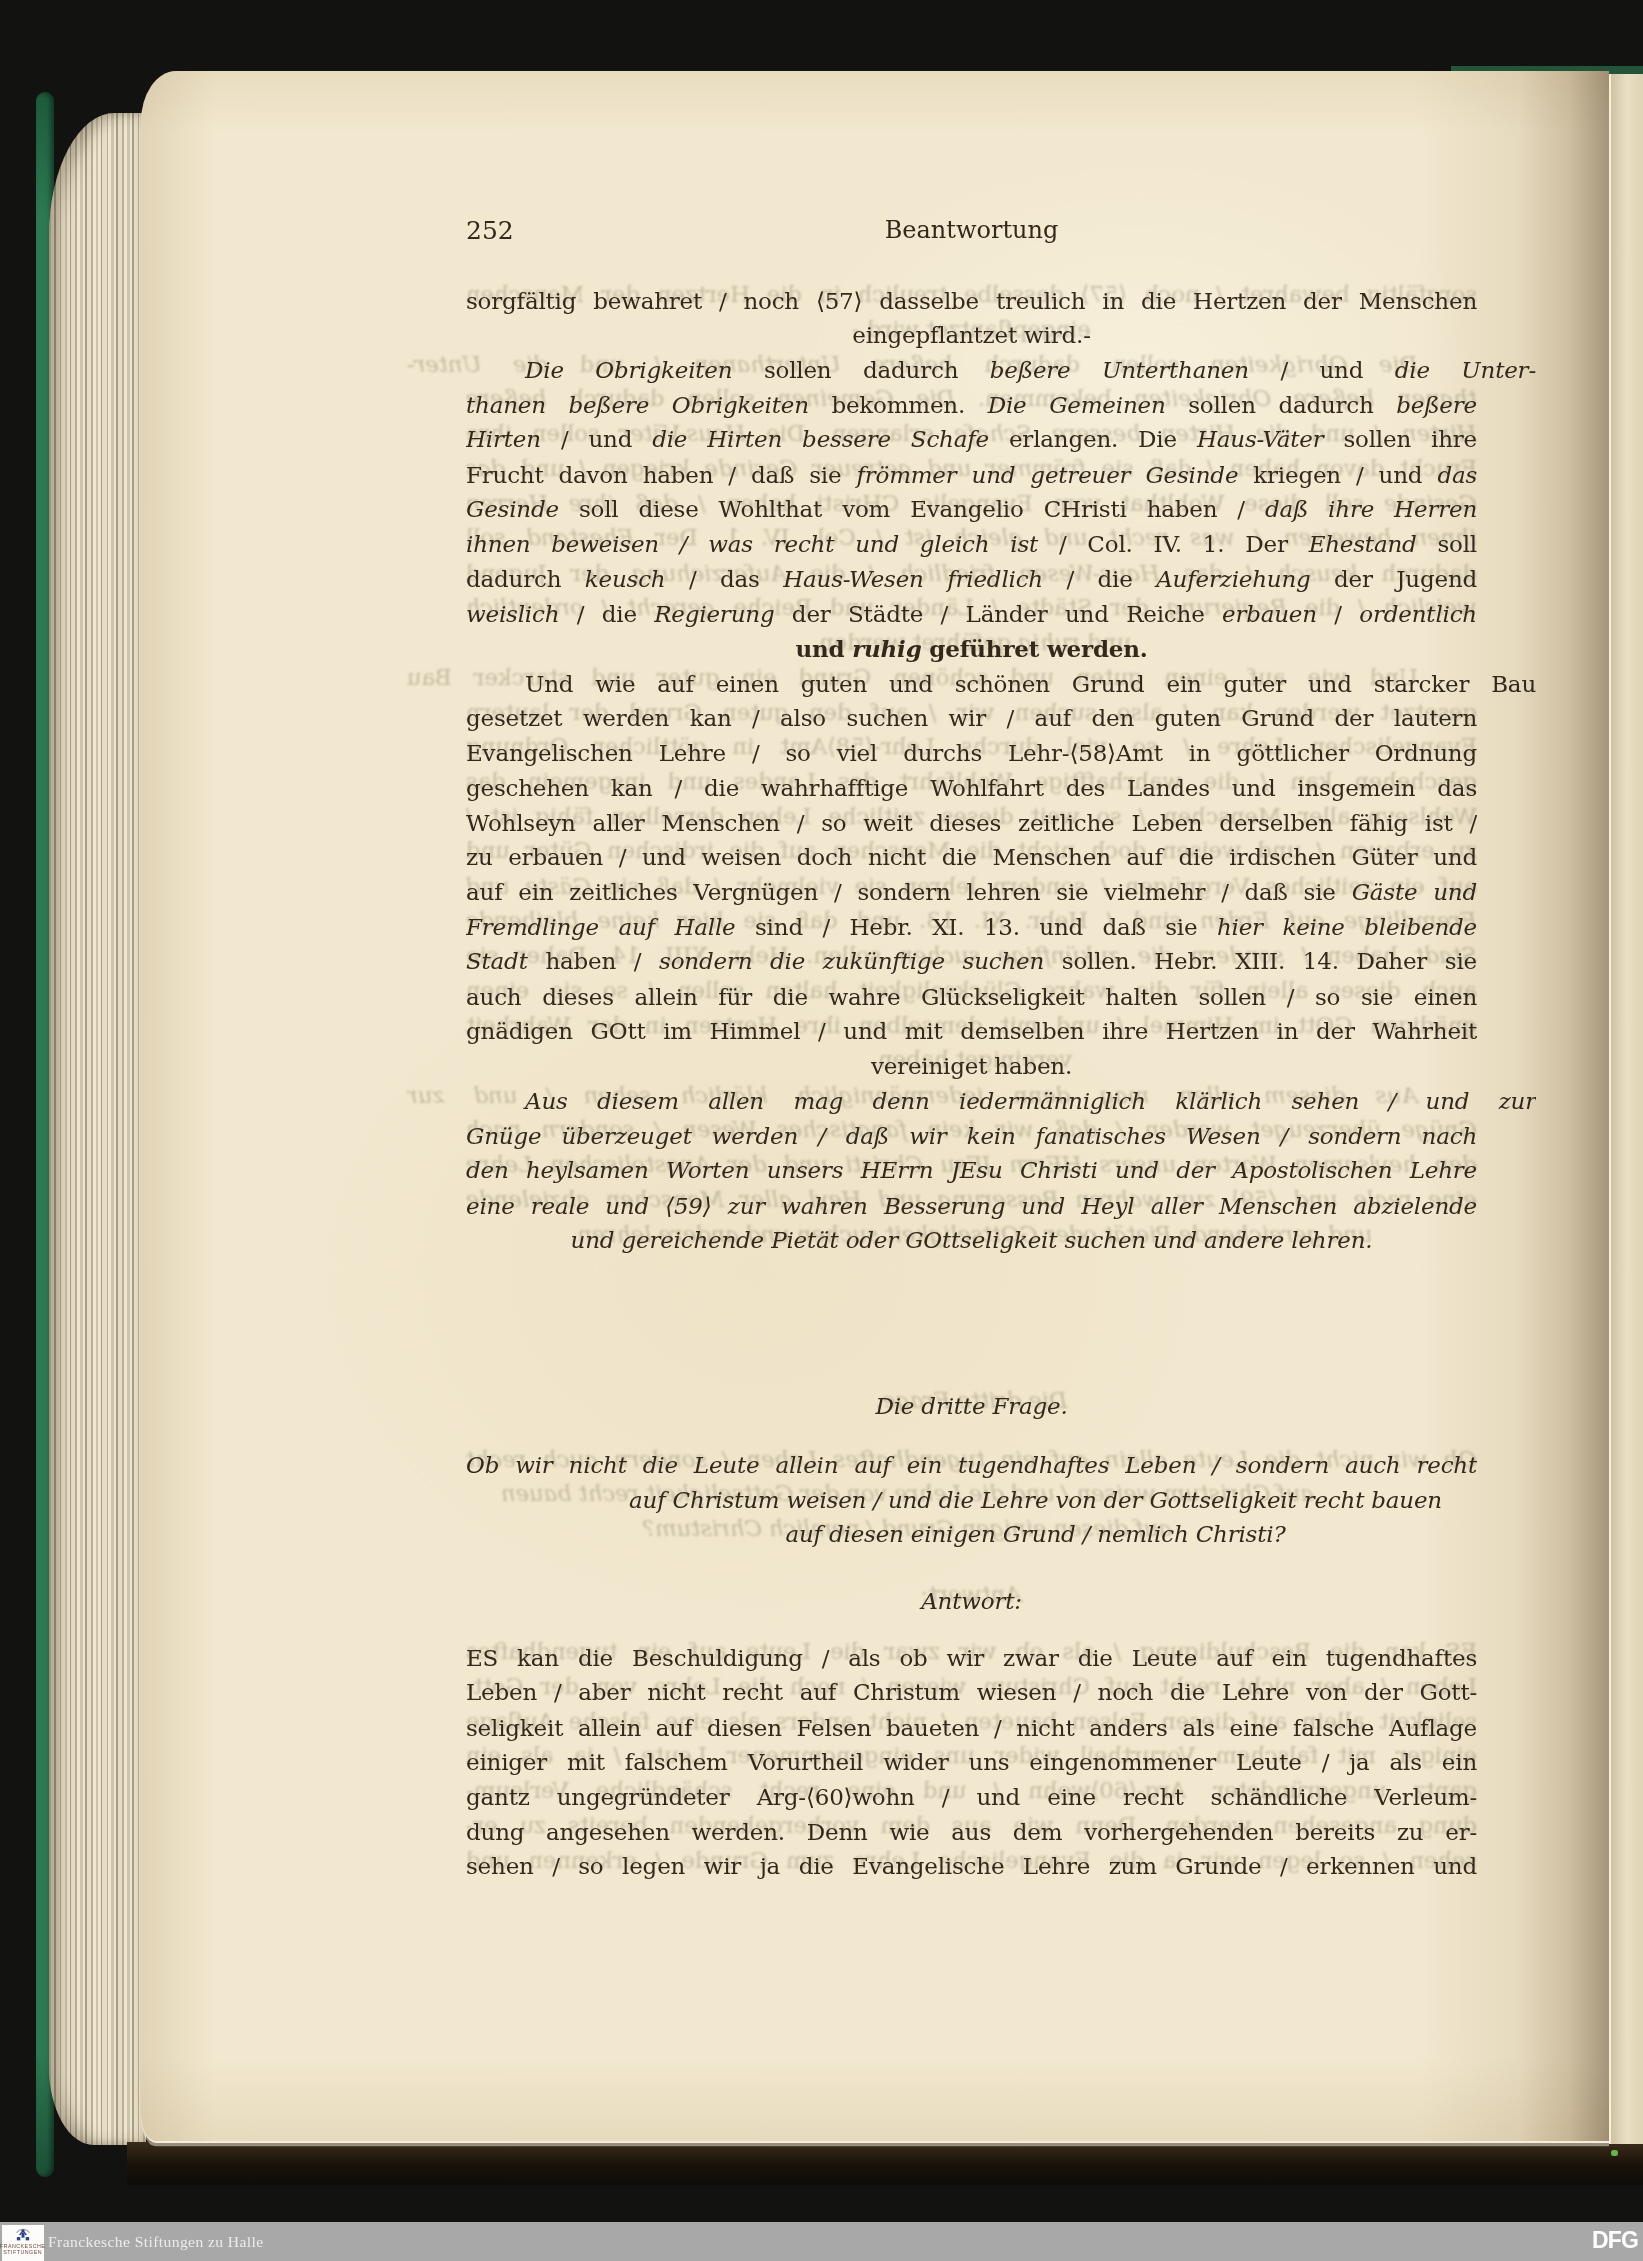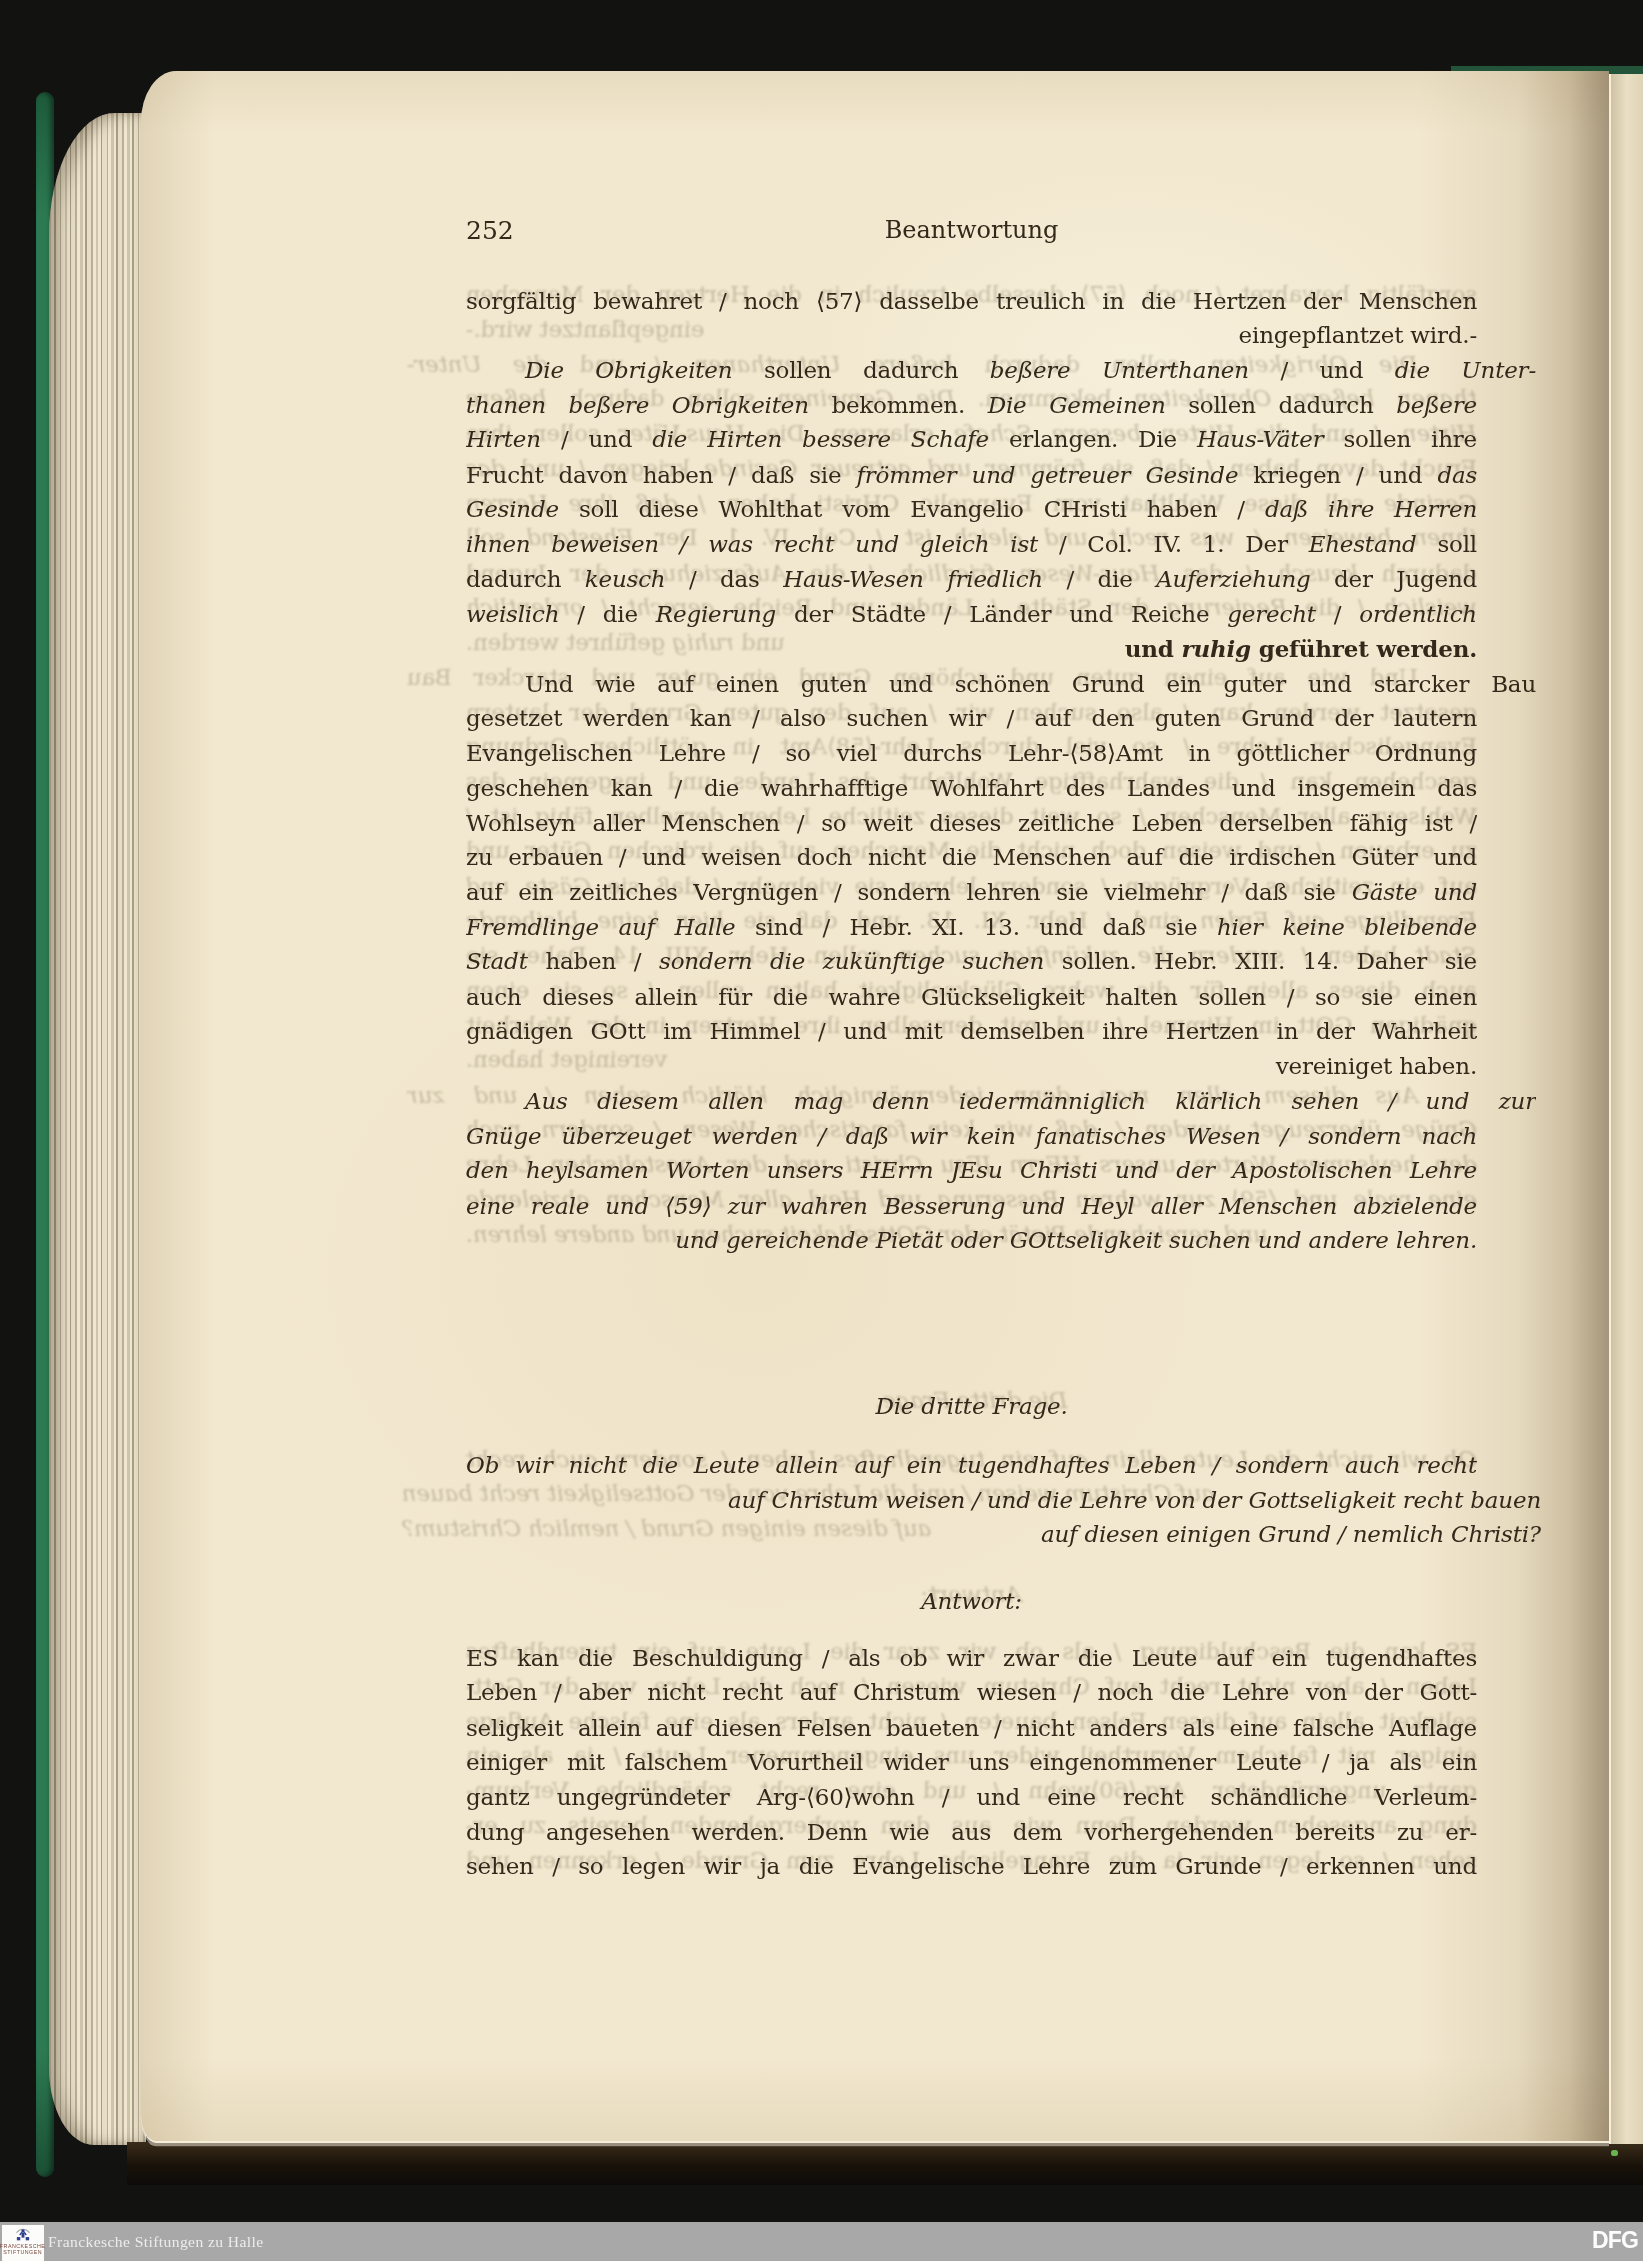--- a/index.html
+++ b/index.html
@@ -38,21 +38,21 @@
   
   .header-row{position:absolute;left:466px;top:213px;width:1011px;height:36px;color:#33281a;}
   .pagenum{position:absolute;left:0;top:0;font-size:25px;line-height:35px;}
   .runhead{display:block;text-align:center;font-size:24px;line-height:35px;}
   .ghost,.text-layer{position:absolute;left:466px;top:0;width:1011px;height:2261px;}
   .text-layer{color:#33281a;}
   .ghost{transform:scaleX(-1);color:rgba(112,106,80,.34);filter:blur(1.3px);}
   .tl{position:absolute;left:0;width:1011px;height:36px;overflow:hidden;
       font-size:23px;line-height:35px;letter-spacing:-0.2px;}
   .tj{text-align:justify;text-align-last:justify;}
-  .te{text-align:right;}
+  .te{text-align:center;}
   .tc{text-align:center;text-align-last:center;}
   .it{font-style:italic;}
   
   .footer-bar{position:absolute;left:0;top:2222px;width:1644px;height:39px;background:#a8a8a8;}
   .logo-box{position:absolute;left:1.6px;top:2.5px;width:42px;height:37px;background:#fcfcfb;
     display:flex;flex-direction:column;align-items:center;justify-content:flex-start;padding-top:1.6px;box-sizing:border-box;}
   .logo-caption{display:flex;flex-direction:column;align-items:center;
     font-family:"Liberation Sans",sans-serif;font-size:5.3px;line-height:6.2px;
     letter-spacing:0.5px;color:#7a463a;margin-top:0.8px;white-space:nowrap;}
   .institution{position:absolute;left:48px;top:50%;transform:translateY(-50%);
@@ -124,21 +124,21 @@
   <div class="text-layer" id="text-layer">
       <div class="tl tj" style="top: 284px;"><span>sorgfältig bewahret / noch ⟨57⟩ dasselbe treulich in die Hertzen der Menschen</span></div>
       <div class="tl te" style="top: 318px;"><span>eingepflantzet wird.-</span></div>
       <div class="tl tj" style="top: 353px; padding-left: 59px;"><span class="it">Die Obrigkeiten</span><span> sollen dadurch </span><span class="it">beßere Unterthanen</span><span> / und </span><span class="it">die Unter-</span></div>
       <div class="tl tj" style="top: 388px;"><span class="it">thanen beßere Obrigkeiten</span><span> bekommen. </span><span class="it">Die Gemeinen</span><span> sollen dadurch </span><span class="it">beßere</span></div>
       <div class="tl tj" style="top: 422px;"><span class="it">Hirten</span><span> / und </span><span class="it">die Hirten bessere Schafe</span><span> erlangen. Die </span><span class="it">Haus-Väter</span><span> sollen ihre</span></div>
       <div class="tl tj" style="top: 458px;"><span>Frucht davon haben / daß sie </span><span class="it">frömmer und getreuer Gesinde</span><span> kriegen / und </span><span class="it">das</span></div>
       <div class="tl tj" style="top: 492px;"><span class="it">Gesinde</span><span> soll diese Wohlthat vom Evangelio CHristi haben / </span><span class="it">daß ihre Herren</span></div>
       <div class="tl tj" style="top: 527px;"><span class="it">ihnen beweisen / was recht und gleich ist</span><span> / Col. IV. 1. Der </span><span class="it">Ehestand</span><span> soll</span></div>
       <div class="tl tj" style="top: 562px;"><span>dadurch </span><span class="it">keusch</span><span> / das </span><span class="it">Haus-Wesen friedlich</span><span> / die </span><span class="it">Auferziehung</span><span> der Jugend</span></div>
-      <div class="tl tj" style="top: 597px;"><span class="it">weislich</span><span> / die </span><span class="it">Regierung</span><span> der Städte / Länder und Reiche </span><span class="it">gerecht</span><span> / </span><span class="it">ordentlich</span></div>
+      <div class="tl tj" style="top: 597px;"><span class="it">weislich</span><span> / die </span><span class="it">Regierung</span><span> der Städte / Länder und Reiche </span><span class="it">erbauen</span><span> / </span><span class="it">ordentlich</span></div>
       <div class="tl te" style="top: 631px; font-weight: bold;"><span>und </span><span class="it">ruhig</span><span> geführet werden.</span></div>
       <div class="tl tj" style="top: 667px; padding-left: 59px;"><span>Und wie auf einen guten und schönen Grund ein guter und starcker Bau</span></div>
       <div class="tl tj" style="top: 701px;"><span>gesetzet werden kan / also suchen wir / auf den guten Grund der lautern</span></div>
       <div class="tl tj" style="top: 736px;"><span>Evangelischen Lehre / so viel durchs Lehr-⟨58⟩Amt in göttlicher Ordnung</span></div>
       <div class="tl tj" style="top: 771px;"><span>geschehen kan / die wahrhafftige Wohlfahrt des Landes und insgemein das</span></div>
       <div class="tl tj" style="top: 840px;"><span>zu erbauen / und weisen doch nicht die Menschen auf die irdischen Güter und</span></div>
       <div class="tl tj" style="top: 806px;"><span>Wohlseyn aller Menschen / so weit dieses zeitliche Leben derselben fähig ist /</span></div>
       <div class="tl tj" style="top: 875px;"><span>auf ein zeitliches Vergnügen / sondern lehren sie vielmehr / daß sie </span><span class="it">Gäste und</span></div>
       <div class="tl tj" style="top: 910px;"><span class="it">Fremdlinge auf Halle</span><span> sind / Hebr. XI. 13. und daß sie </span><span class="it">hier keine bleibende</span></div>
       <div class="tl tj" style="top: 944px;"><span class="it">Stadt</span><span> haben / </span><span class="it">sondern die zukünftige suchen</span><span> sollen. Hebr. XIII. 14. Daher sie</span></div>

